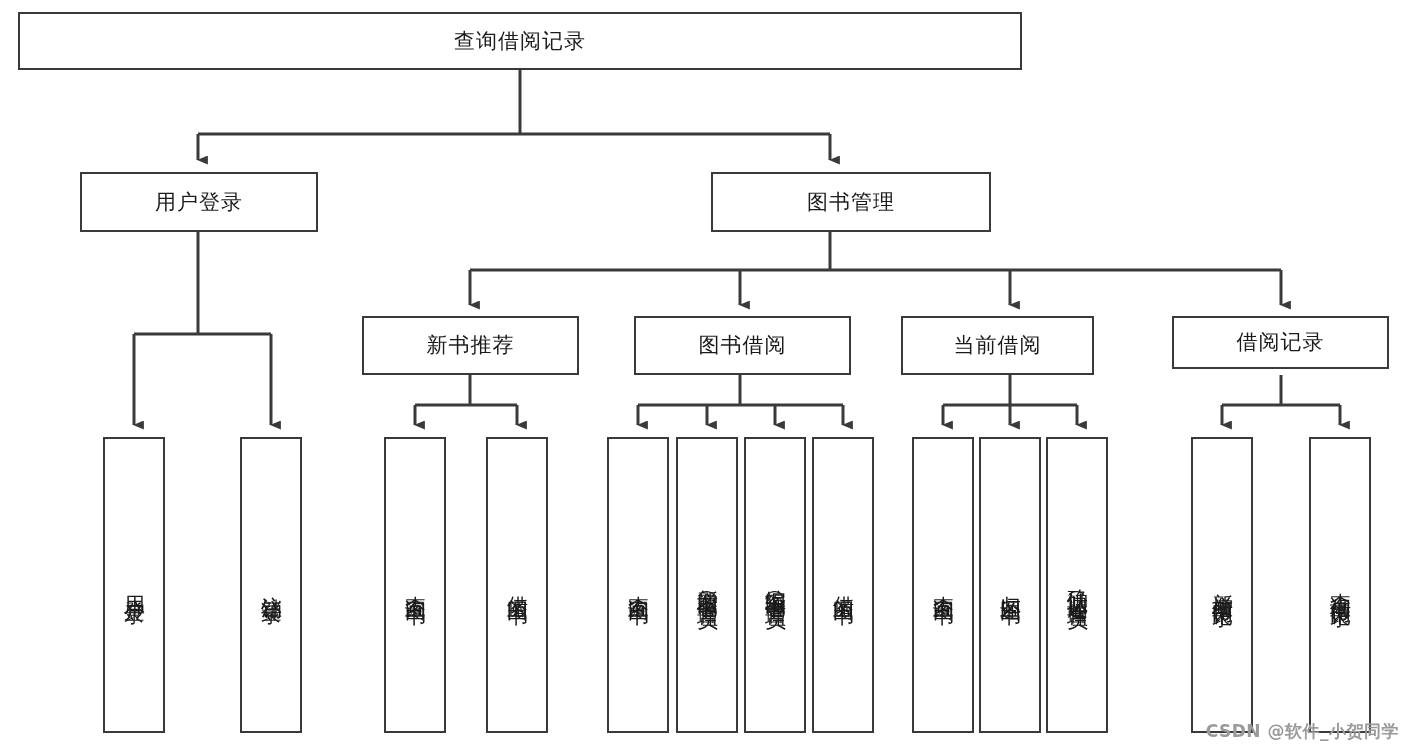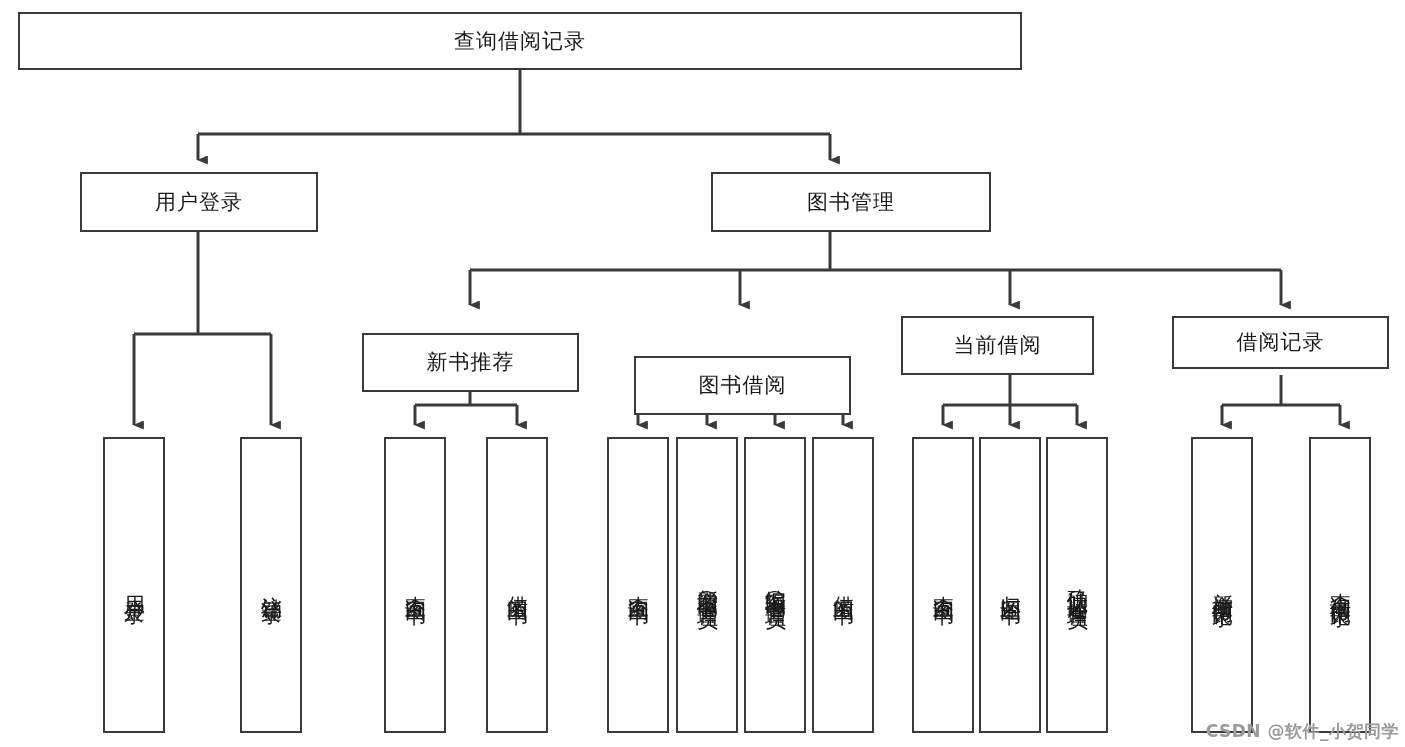--- a/index.html
+++ b/index.html
@@ -126,24 +126,24 @@
     <span class="label">查询借阅记录</span>
   </div>
 
   <div class="node horiz" style="left:80px; top:172px; width:238px; height:60px;">
     <span class="label">用户登录</span>
   </div>
   <div class="node horiz" style="left:711px; top:172px; width:280px; height:60px;">
     <span class="label">图书管理</span>
   </div>
 
-  <div class="node horiz" style="left:362px; top:316px; width:217px; height:59px;margin-top:17px;">
+  <div class="node horiz" style="left:362px; top:316px; width:217px; height:59px;">
     <span class="label">新书推荐</span>
   </div>
-  <div class="node horiz" style="left:634px; top:316px; width:217px; height:59px;margin-top:40px;">
+  <div class="node horiz" style="left:634px; top:316px; width:217px; height:59px;">
     <span class="label">图书借阅</span>
   </div>
   <div class="node horiz" style="left:901px; top:316px; width:193px; height:59px;">
     <span class="label">当前借阅</span>
   </div>
   <div class="node horiz" style="left:1172px; top:316px; width:217px; height:53px;">
     <span class="label">借阅记录</span>
   </div>
 
   <div class="node vert" style="left:103px; top:437px; width:62px; height:296px;">

